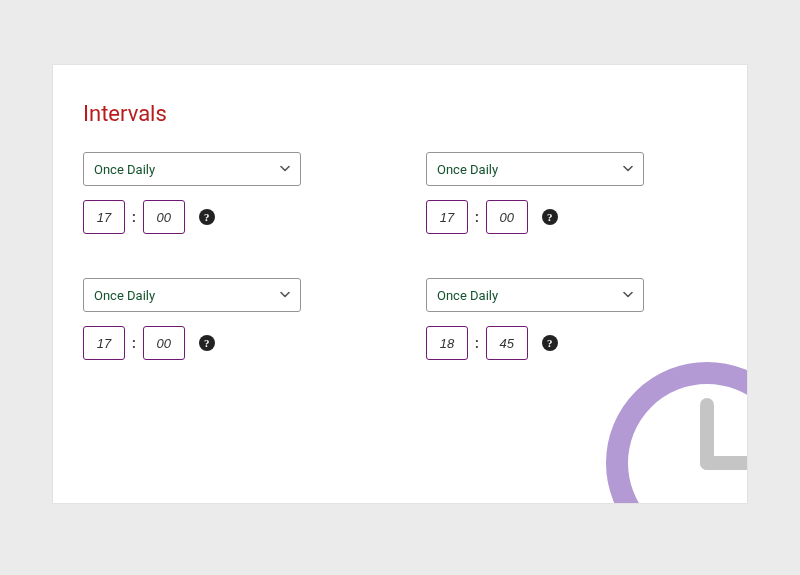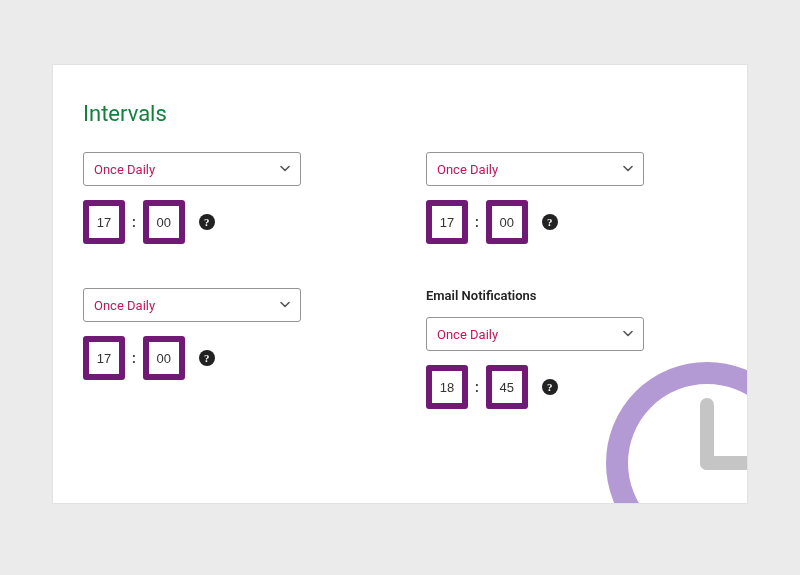--- a/index.html
+++ b/index.html
@@ -19,21 +19,21 @@
     width: 696px;
     height: 440px;
     background: #fff;
     border: 1px solid #e2e2e2;
     padding: 36px 30px 30px 30px;
     overflow: hidden;
   }
   .section-title {
     font-size: 22px;
     font-weight: 400;
-    color: #15803d;
+    color: #b91c1c;
     margin: 0 0 26px 0;
   }
   .grid {
     display: grid;
     grid-template-columns: 1fr 1fr;
     column-gap: 52px;
     row-gap: 44px;
   }
   .field-group {}
   .field-label {
@@ -48,21 +48,21 @@
     width: 218px;
     margin-bottom: 14px;
   }
   .select {
     width: 100%;
     height: 34px;
     border: 1px solid #949494;
     border-radius: 3px;
     background: #fff;
     font-size: 13px;
-    color: #be185d;
+    color: #14532d;
     padding: 0 30px 0 10px;
     appearance: none;
     -webkit-appearance: none;
     cursor: pointer;
     display: flex;
     align-items: center;
   }
   .select-chevron {
     position: absolute;
     right: 10px;
@@ -70,27 +70,28 @@
     transform: translateY(-50%);
     pointer-events: none;
   }
   .time-row {
     display: flex;
     align-items: center;
     gap: 6px;
   }
   .tbox {
     width: 42px;
-    height: 44px;
-    border: 6px solid #701a75;
+    height: 34px;
+    border: 1px solid #701a75;
     border-radius: 3px;
     text-align: center;
     font-size: 13px;
     color: #333;
     background: #fff;
+    font-style: italic;
   }
   .colon {
     font-size: 14px;
     color: #333;
     font-weight: 600;
     padding: 0 1px;
   }
   .help-icon {
     width: 16px;
     height: 16px;
@@ -166,21 +167,20 @@
       </div>
       <div class="time-row">
         <input class="tbox" type="text" value="17" style="">
         <span class="colon">:</span>
         <input class="tbox" type="text" value="00" style="">
         <span class="help-icon">?</span>
       </div>
     </div>
 
     <div class="field-group">
-      <label class="field-label">Email Notifications</label>
       <div class="select-wrap">
         <div class="select" role="button" tabindex="0">Once Daily</div>
         <span class="select-chevron">
           <svg width="12" height="12" viewBox="0 0 12 12">
               <path d="M2 4 L6 8 L10 4" fill="none" stroke="#555" stroke-width="1.6" stroke-linecap="round" stroke-linejoin="round"></path>
             </svg>
         </span>
       </div>
       <div class="time-row">
         <input class="tbox" type="text" value="18" style="">

